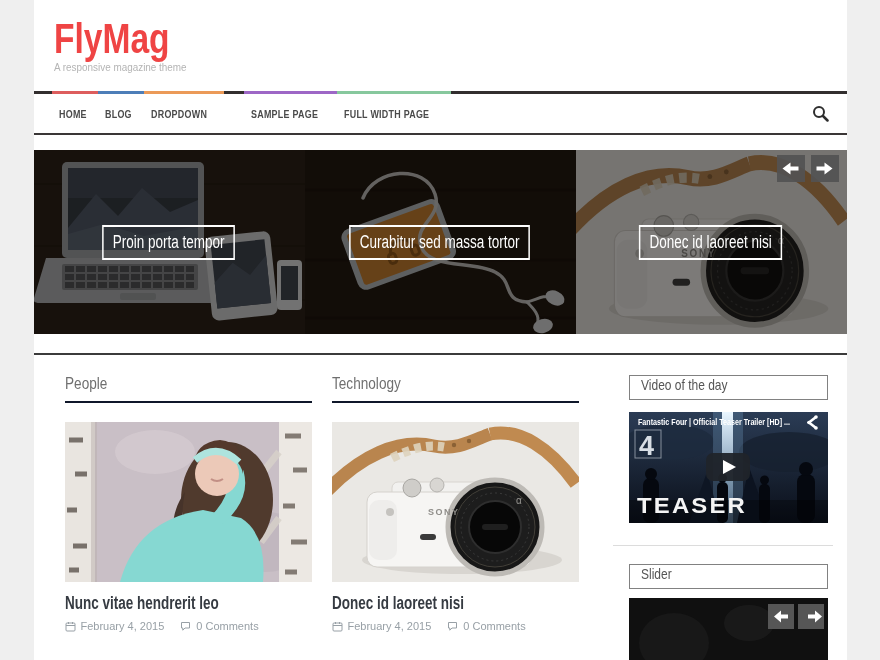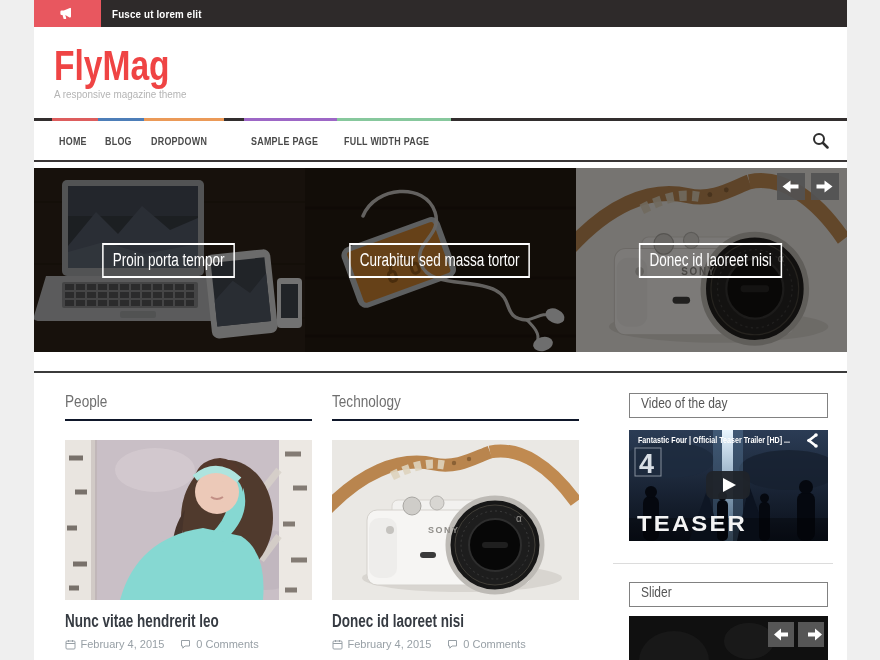--- a/index.html
+++ b/index.html
@@ -22,21 +22,21 @@
   header { padding:16px 20px 10px; }
   .site-title { font-size:43px; line-height:1.05; color:#ef4444; font-weight:bold; cursor:pointer; }
   .tagline { font-size:11px; color:#b4b4b4; }
 
   
   nav { display:flex; align-items:stretch; border-top:3px solid #322e2e; border-bottom:2px solid #3a3636; padding-left:18px; margin-top:8px; background:#fff; }
   .nav-item { display:block; padding:14px 7px 13px; font-size:10.5px; font-weight:bold; color:#4a4a4a; text-decoration:none; border-top:3px solid transparent; margin-top:-3px; letter-spacing:.3px; cursor:pointer; }
   .nav-search { margin-left:auto; display:flex; align-items:center; padding:0 18px; cursor:pointer; }
 
   
-  .slider { display:flex; margin-top:6px; position:relative; height:184px; }
+  .slider { display:flex; margin-top:15px; position:relative; height:184px; }
   .slide { position:relative; width:271px; height:184px; display:block; overflow:hidden; cursor:pointer; }
   .slide-img { position:absolute; inset:0; width:100%; height:100%; display:block; }
   .slide-overlay { position:absolute; inset:0; background:rgba(12,9,7,.52); }
   .slide-center { position:absolute; inset:0; display:flex; align-items:center; justify-content:center; }
   .slide-title { border:2px solid #fff; color:#fff; padding:5px 12px; font-size:18px; font-weight:normal; }
   .slider-arrows { position:absolute; top:5px; right:8px; display:flex; gap:6px; }
   .arrow-btn { width:28px; height:27px; background:rgba(82,82,82,.92); display:flex; align-items:center; justify-content:center; cursor:pointer; }
 
   .divider { border-top:2px solid #3b3b3b; margin-top:19px; }
 
@@ -144,30 +144,20 @@
       <circle cx="152" cy="52" r="22" fill="#ecc9b8"></circle>
       <path d="M128 45 Q130 20 155 18 Q180 20 178 52 Q175 34 150 31 Q132 35 128 45 Z" fill="#54392c"></path>
       <path d="M130 38 Q152 20 174 40" stroke="#aee4de" stroke-width="7" fill="none"></path>
       <path d="M146 57 q6 4 12 0" stroke="#c28f85" stroke-width="2" fill="none"></path>
     </symbol>
   </defs>
 </svg>
 
 <div class="page">
 
-  <div class="topbar">
-    <a class="topbar-social" style="background: rgb(232, 87, 95);">
-      <svg width="15" height="13" viewBox="0 0 15 13">
-        <path d="M10.5 .8 L3.8 3.6 H1.6 A1.2 1.2 0 0 0 .4 4.8 v2 a1.2 1.2 0 0 0 1.2 1.2 h.9 l1 3.4 a.8 .8 0 0 0 .8 .6 h1.2 c.5 0 .8 -.5 .7 -1 l-.9 -3 4.2 2.4 c.8 .4 1.5 .1 1.5 -.8 V1.6 c0 -.9 -.7 -1.2 -1.5 -.8 Z" fill="#fff"></path>
-      </svg>
-    </a>
-    <div class="topbar-text">
-      <span class="sx85">Fusce ut lorem elit</span>
-    </div>
-  </div>
 
   <header>
     <h1 class="site-title"><span class="sx78">FlyMag</span></h1>
     <div class="tagline"><span class="sx90">A responsive magazine theme</span></div>
   </header>
 
   <nav>
     <a class="nav-item" style="border-top-color: rgb(221, 93, 93);"><span class="sx85">HOME</span></a>
     <a class="nav-item" style="border-top-color: rgb(77, 126, 184);"><span class="sx85">BLOG</span></a>
     <a class="nav-item" style="border-top-color: rgb(235, 154, 88);"><span class="sx85">DROPDOWN</span></a>

